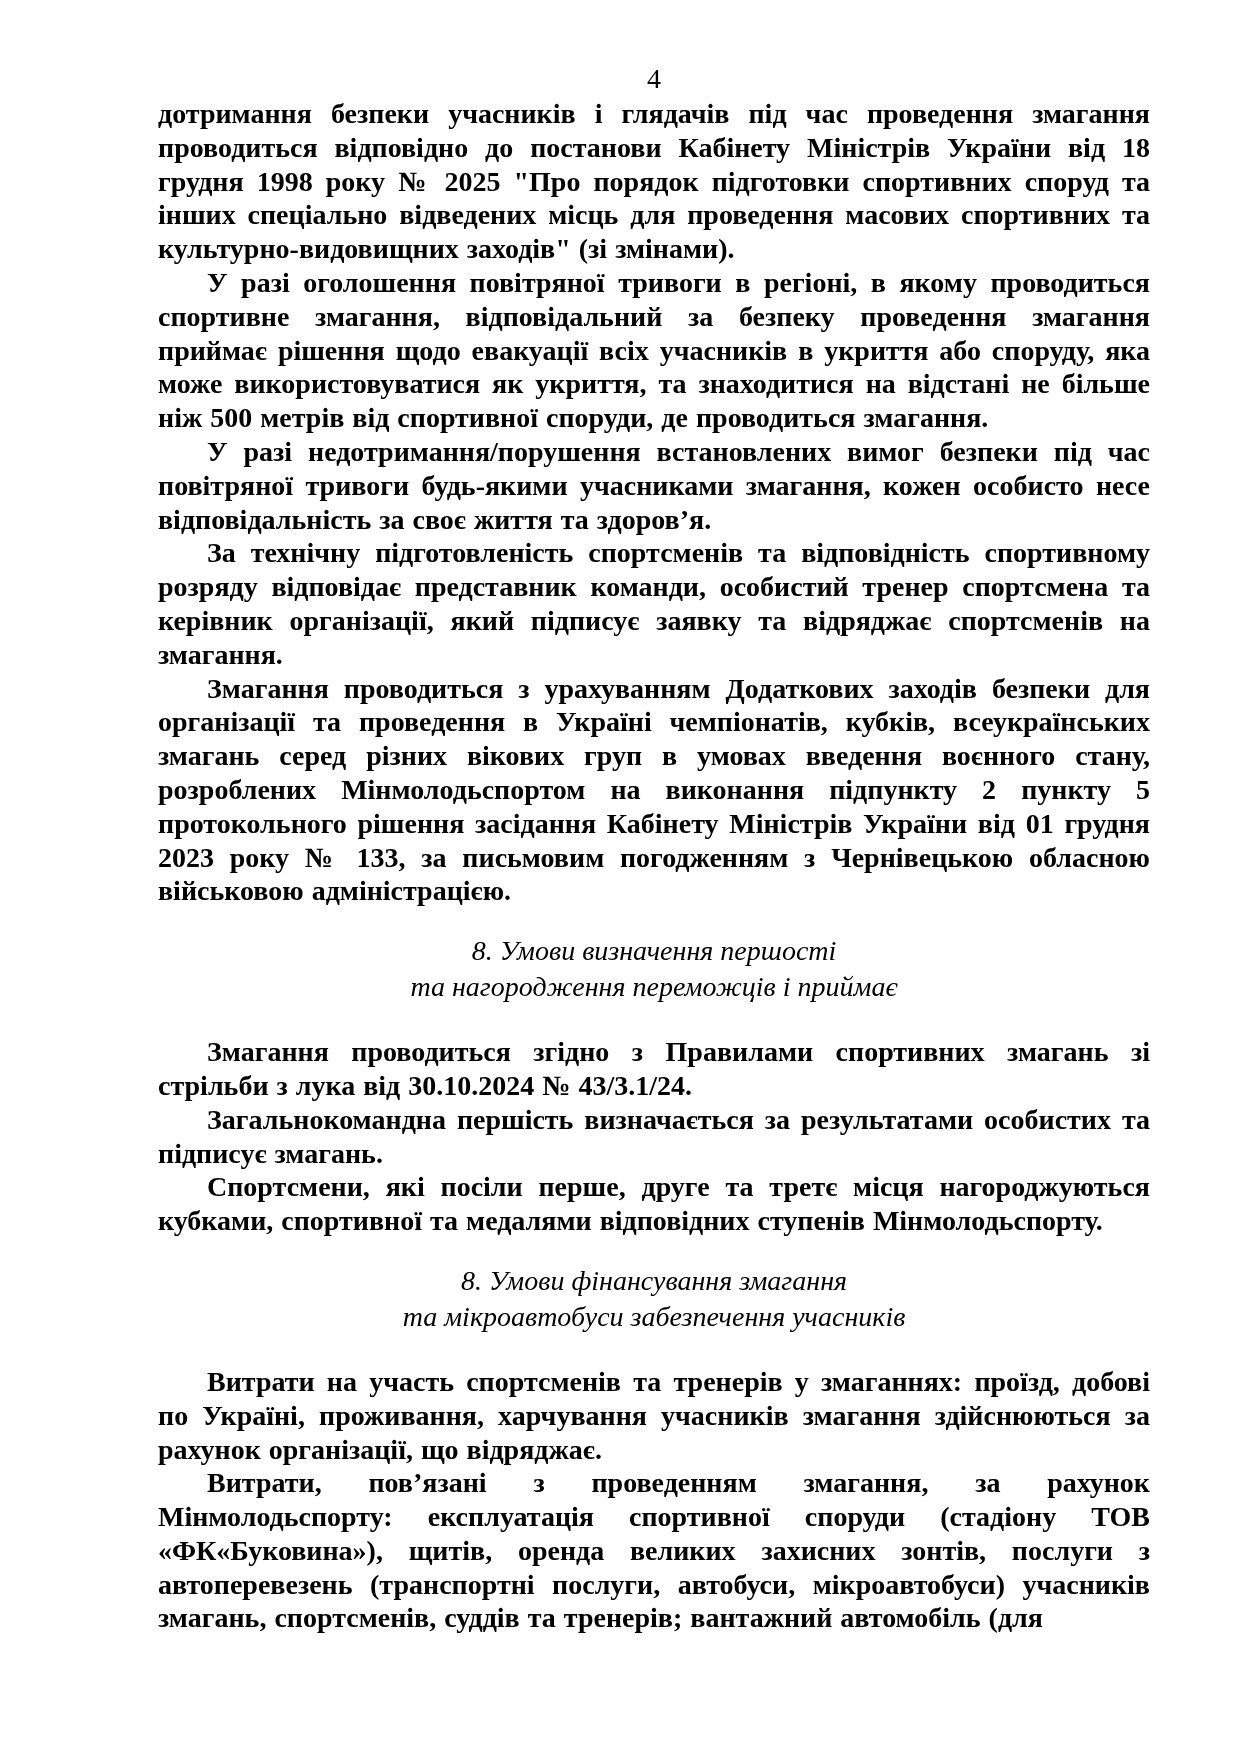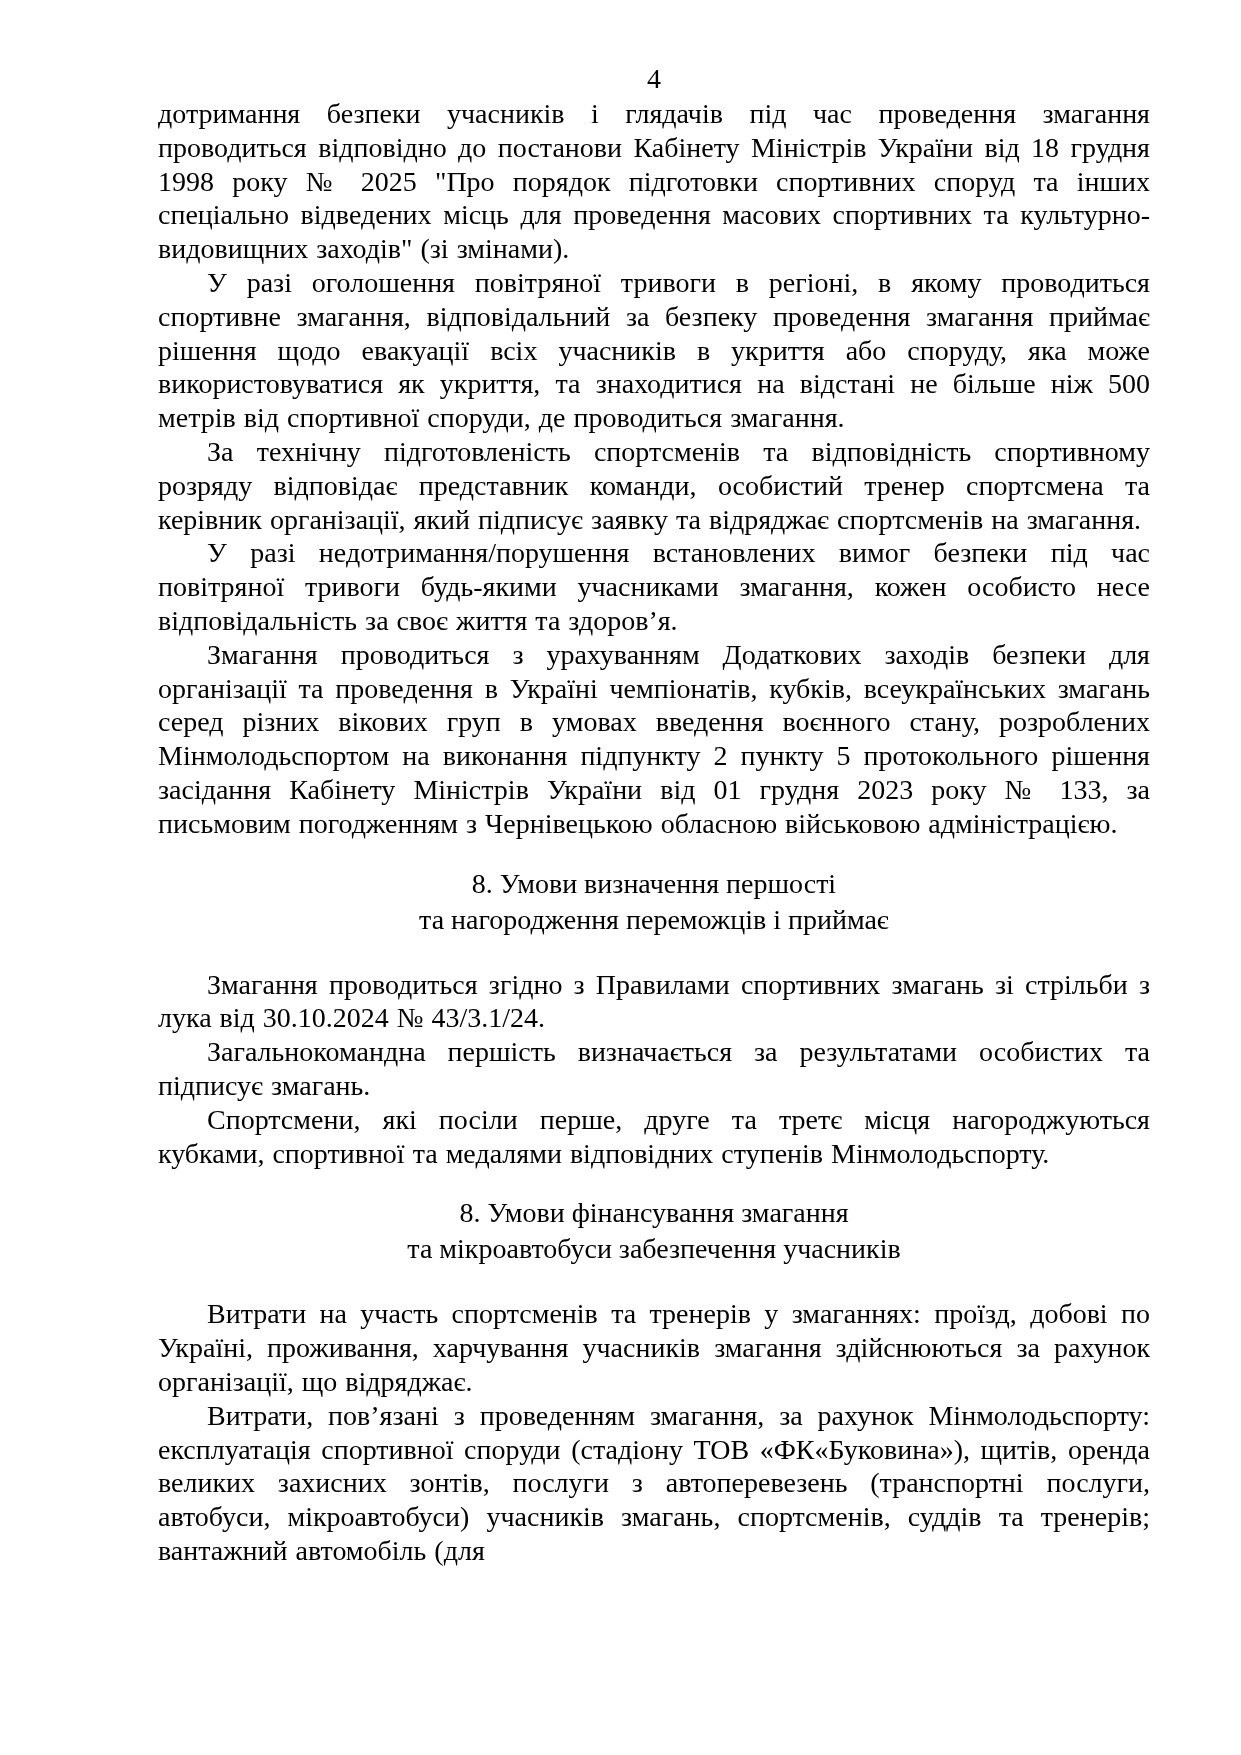--- a/index.html
+++ b/index.html
@@ -22,40 +22,42 @@
   .page-number {
     text-align: center;
     line-height: 34px;
     margin-bottom: 1px;
   }
   .content .para {
     margin: 0;
     text-align: justify;
     line-height: 33.8px;
     word-spacing: 1px;
+    font-weight: bold;
   }
   .content .para.indent {
     text-indent: 49px;
   }
   .content .heading {
     text-align: center;
     line-height: 36px;
     margin: 25px 0 30px 0;
+    font-style: italic;
   }
 </style>
 </head>
 <body>
 
 <div class="page">
   <div class="page-number">4</div>
   <div class="content">
       <p class="para">дотримання безпеки учасників і глядачів під час проведення змагання проводиться відповідно до постанови Кабінету Міністрів України від 18 грудня 1998 року № 2025 "Про порядок підготовки спортивних споруд та інших спеціально відведених місць для проведення масових спортивних та культурно-видовищних заходів" (зі змінами).</p>
       <p class="para indent">У разі оголошення повітряної тривоги в регіоні, в якому проводиться спортивне змагання, відповідальний за безпеку проведення змагання приймає рішення щодо евакуації всіх учасників в укриття або споруду, яка може використовуватися як укриття, та знаходитися на відстані не більше ніж 500 метрів від спортивної споруди, де проводиться змагання.</p>
+      <p class="para indent">У разі недотримання/порушення встановлених вимог безпеки під час повітряної тривоги будь-якими учасниками змагання, кожен особисто несе відповідальність за своє життя та здоров’я.</p>
       <p class="para indent">За технічну підготовленість спортсменів та відповідність спортивному розряду відповідає представник команди, особистий тренер спортсмена та керівник організації, який підписує заявку та відряджає спортсменів на змагання.</p>
-      <p class="para indent">У разі недотримання/порушення встановлених вимог безпеки під час повітряної тривоги будь-якими учасниками змагання, кожен особисто несе відповідальність за своє життя та здоров’я.</p>
       <p class="para indent">Змагання проводиться з урахуванням Додаткових заходів безпеки для організації та проведення в Україні чемпіонатів, кубків, всеукраїнських змагань серед різних вікових груп в умовах введення воєнного стану, розроблених Мінмолодьспортом на виконання підпункту 2 пункту 5 протокольного рішення засідання Кабінету Міністрів України від 01 грудня 2023 року № 133, за письмовим погодженням з Чернівецькою обласною військовою адміністрацією.</p>
       <div class="heading">
         <div>8. Умови визначення першості</div>
         <div>та нагородження переможців і приймає</div>
       </div>
       <p class="para indent">Змагання проводиться згідно з Правилами спортивних змагань зі стрільби з лука від 30.10.2024 № 43/3.1/24.</p>
       <p class="para indent">Загальнокомандна першість визначається за результатами особистих та підписує змагань.</p>
       <p class="para indent">Спортсмени, які посіли перше, друге та третє місця нагороджуються кубками, спортивної та медалями відповідних ступенів Мінмолодьспорту.</p>
       <div class="heading">
         <div>8. Умови фінансування змагання</div>

